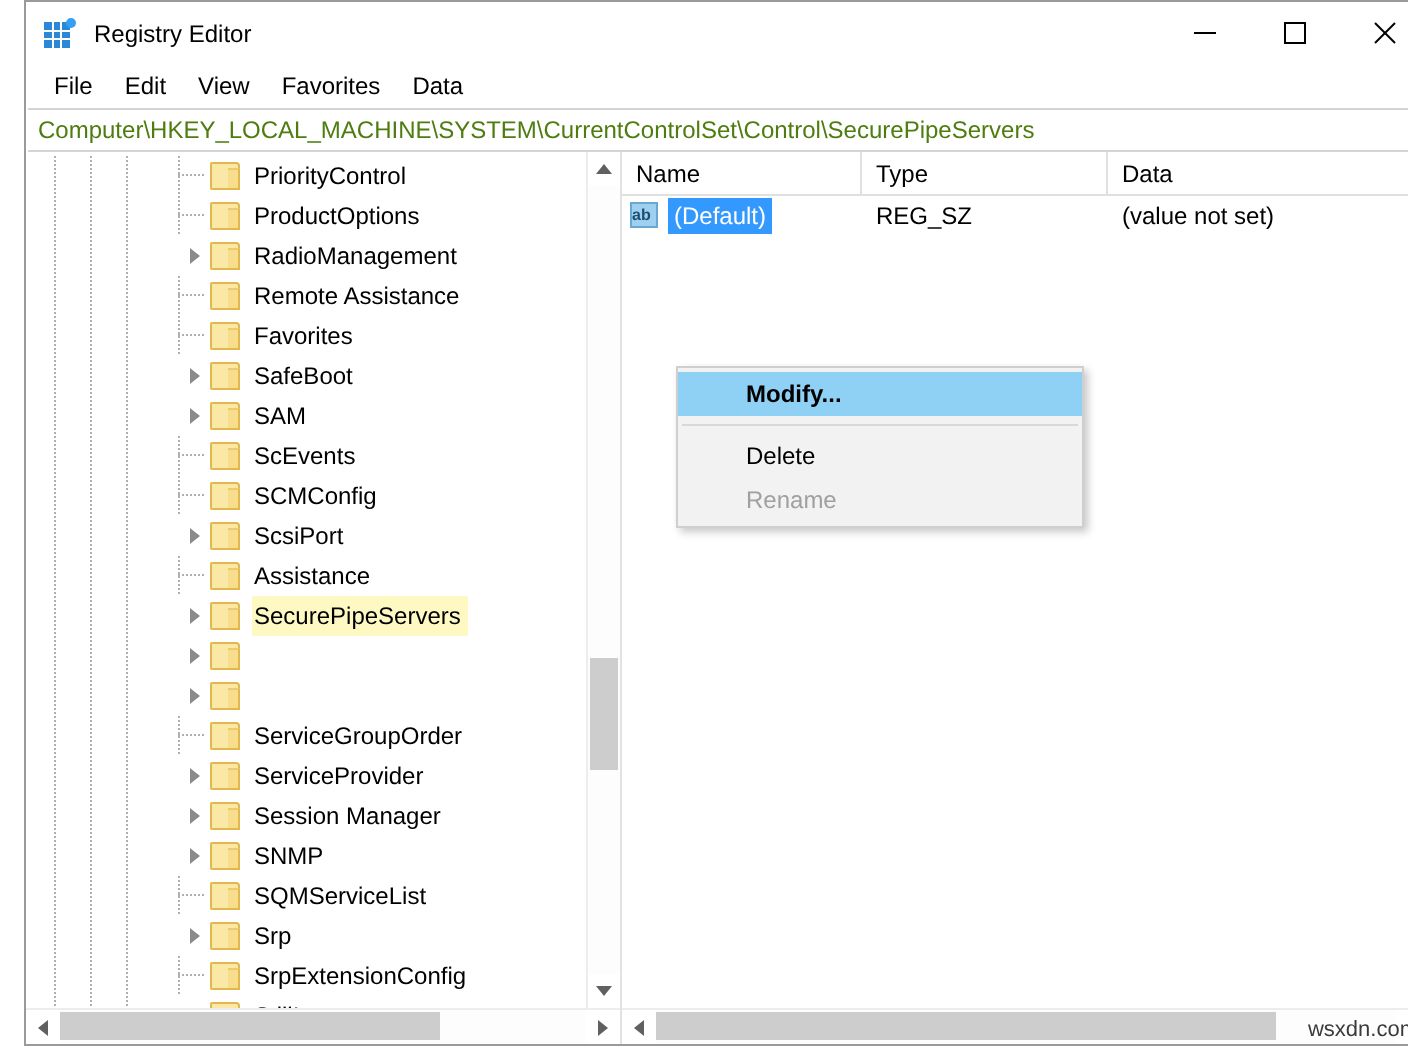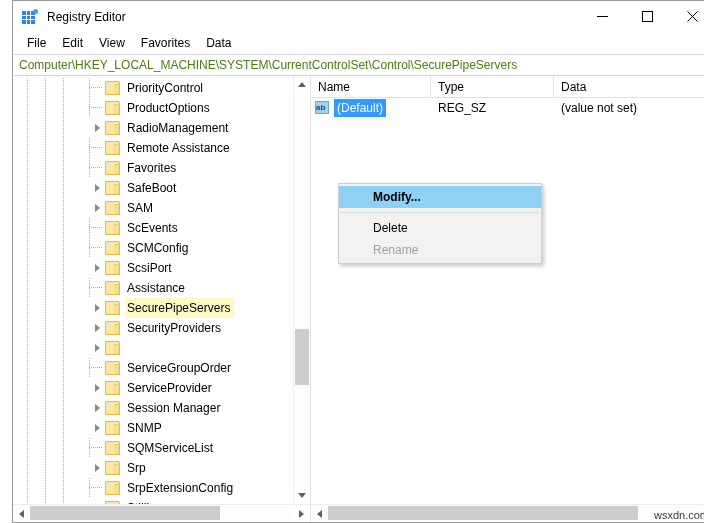--- a/index.html
+++ b/index.html
@@ -695,21 +695,20 @@
                 <div class="guide g2"></div>
                 <div class="guide g3"></div>
               </div>
               <div class="expander">
                 <div class="chev"></div>
               </div>
               <div class="folder">
                 <div class="back"></div>
                 <div class="flap"></div>
               </div>
-              <div class="tree-label">SecurityProviders</div>
             </div>
             <div class="tree-row">
               <div class="tree-indent">
                 <div class="guide g1"></div>
                 <div class="guide g2"></div>
                 <div class="guide g3"></div>
               </div>
               <div class="expander">
                 <div class="chev"></div>
               </div>

